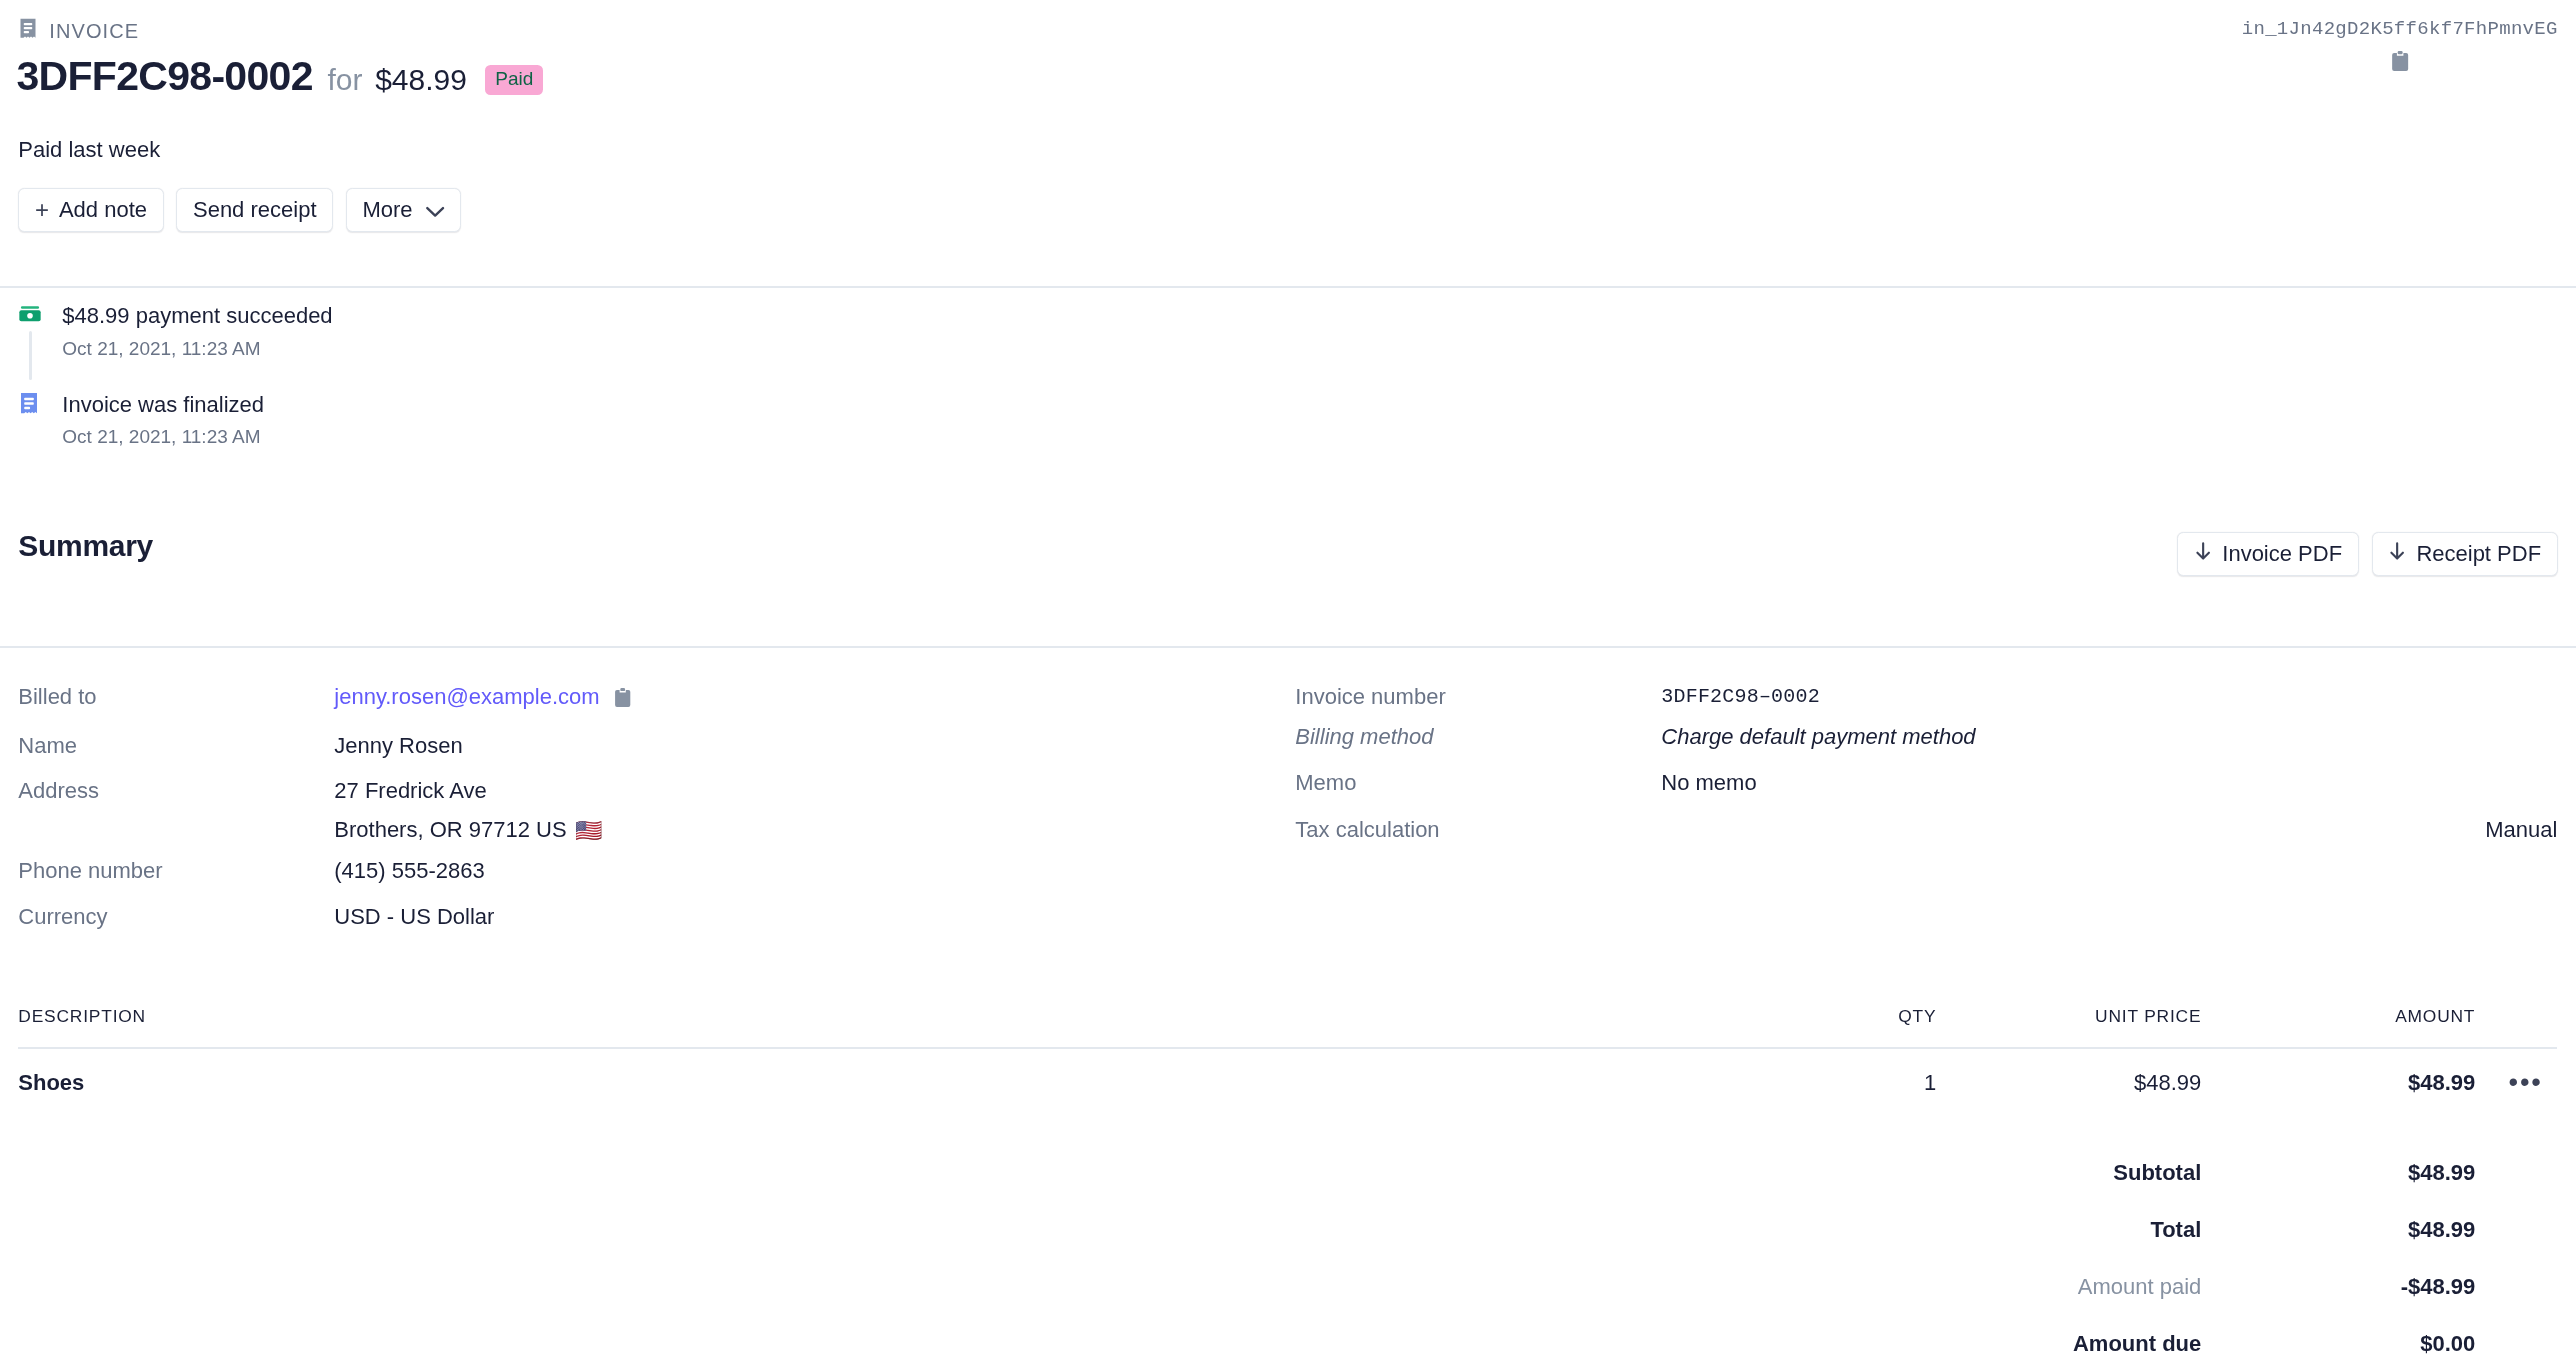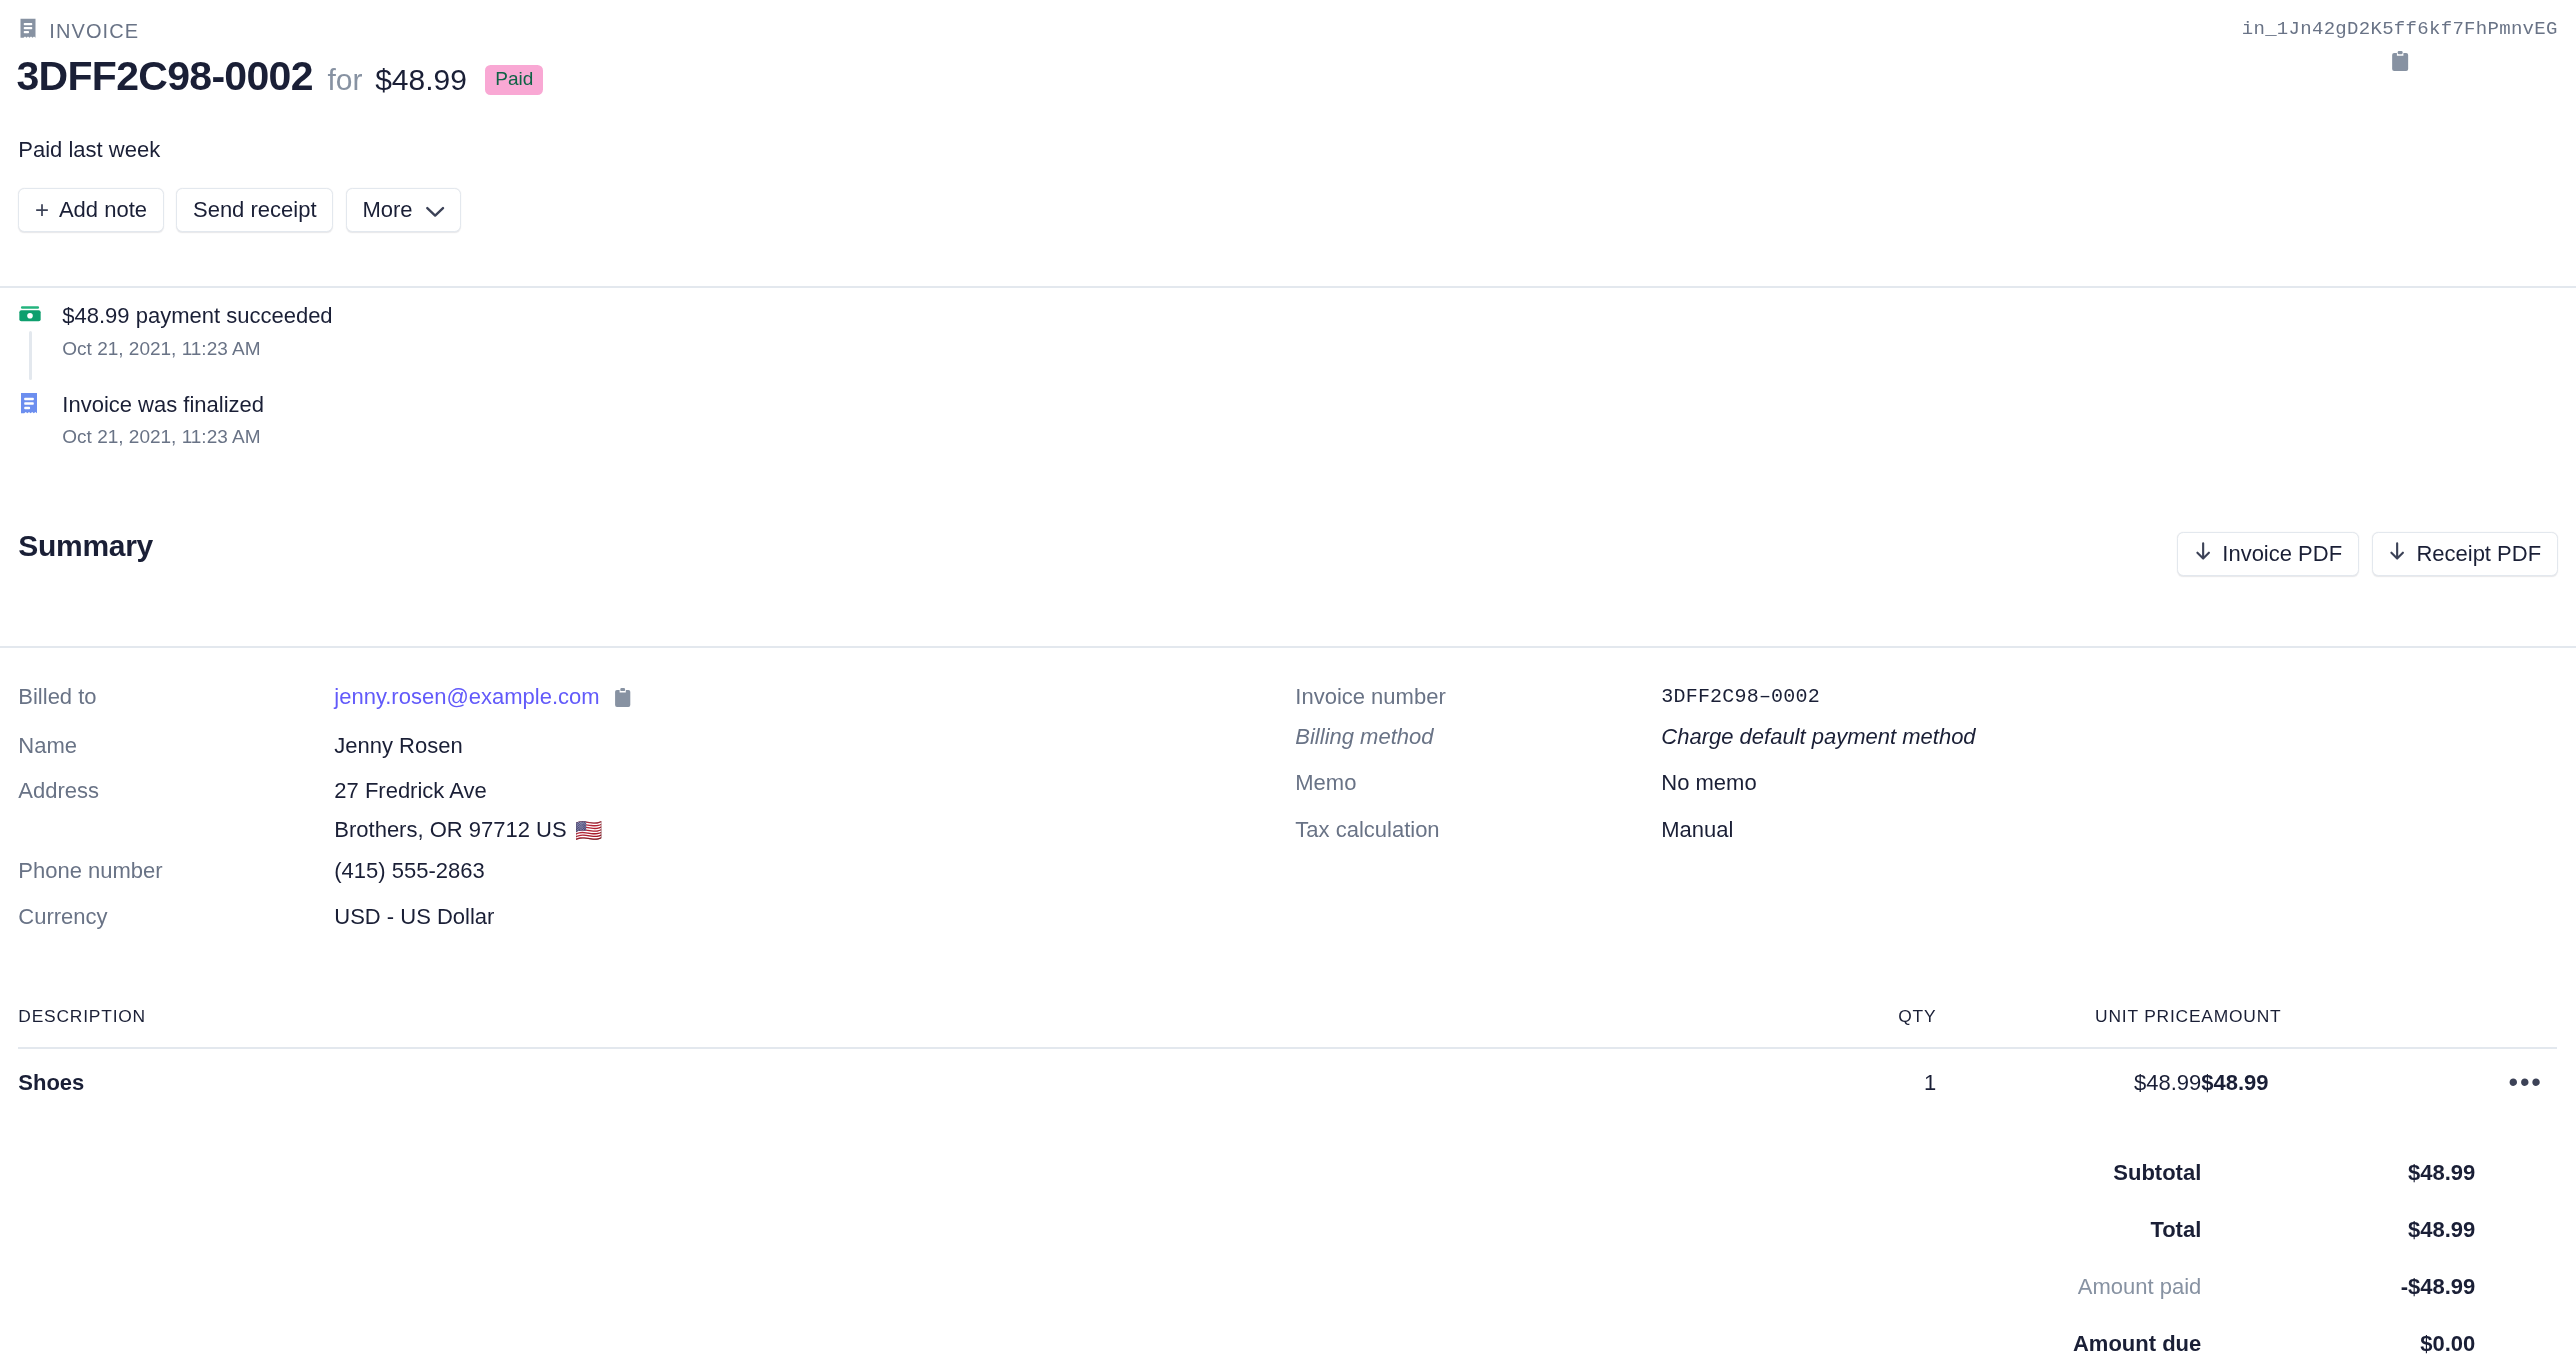--- a/index.html
+++ b/index.html
@@ -174,21 +174,21 @@
     padding-bottom: 20px;
   }
   .items-row {
     display: flex; align-items: center;
     font-size: 22px; color: #1a1f36;
     height: 68px;
   }
   .c-desc  { flex: 1 1 auto; text-align: left; }
   .c-qty   { width: 220px; flex: none; text-align: right; }
   .c-unit  { width: 265px; flex: none; text-align: right; }
-  .c-amt   { width: 274px; flex: none; text-align: left; }
+  .c-amt   { width: 274px; flex: none; text-align: right; }
   .c-menu  { width: 82px; flex: none; text-align: right; padding-right: 14.6px; }
   .items-row .c-desc { font-weight: 700; }
   .items-row .c-amt  { font-weight: 700; }
   .items-divider { height: 1.8px; background: #e3e8ee; }
   .dots { color: #3c4257; font-size: 27.4px; letter-spacing: 1.8px; line-height: 1; cursor: pointer; }
 
   
   .totals { position: absolute; left: 18.3px; top: 1144px; width: 2539px; }
   .tot-row { display: flex; align-items: center; height: 57px; font-size: 22px; }
   .tot-spacer { flex: 1 1 auto; }
@@ -358,21 +358,21 @@
       <div class="det-row" style="margin-top:9px;font-style:italic;">
         <div class="det-label">Billing method</div>
         <div class="det-value">Charge default payment method</div>
       </div>
 
       <div class="det-row" style="margin-top:17.4px;">
         <div class="det-label">Memo</div>
         <div class="det-value faint">No memo</div>
       </div>
 
-      <div class="det-row" style="margin-top:17.4px;">
+      <div class="det-row" style="margin-top:17.4px;justify-content:space-between;">
         <div class="det-label">Tax calculation</div>
         <div class="det-value">Manual</div>
       </div>
 
     </div>
   </div>
 
   <div class="items">
     <div class="items-head">
       <div class="c-desc">DESCRIPTION</div>

